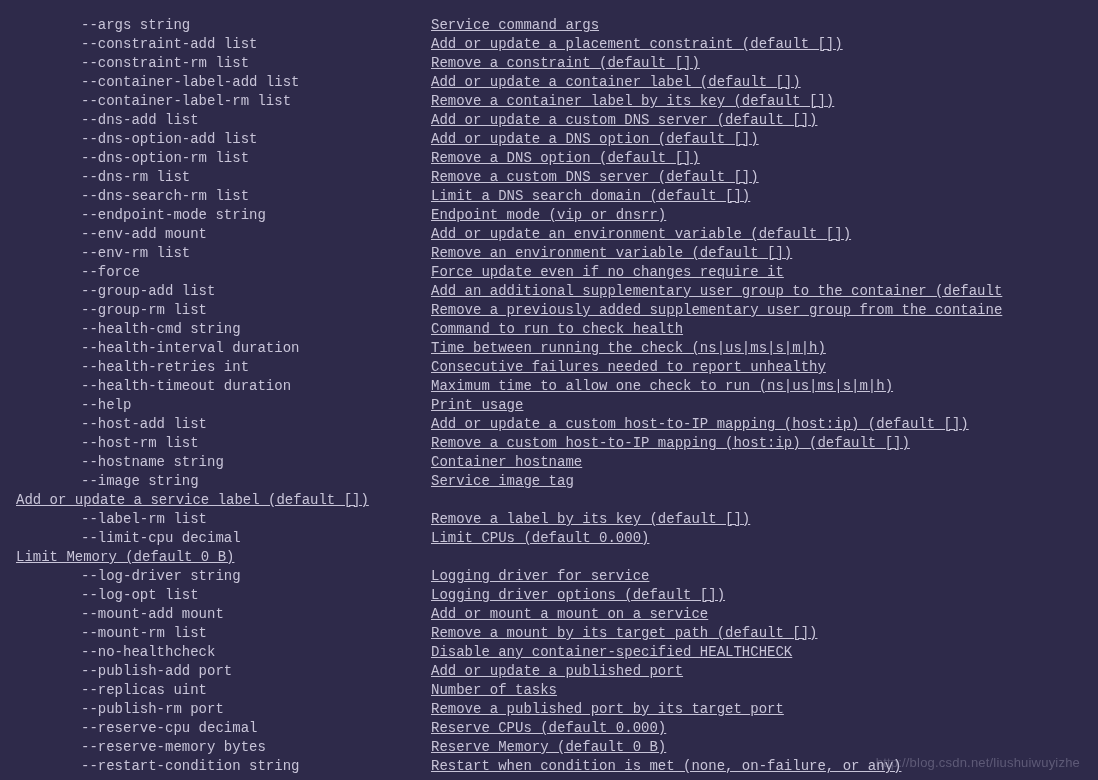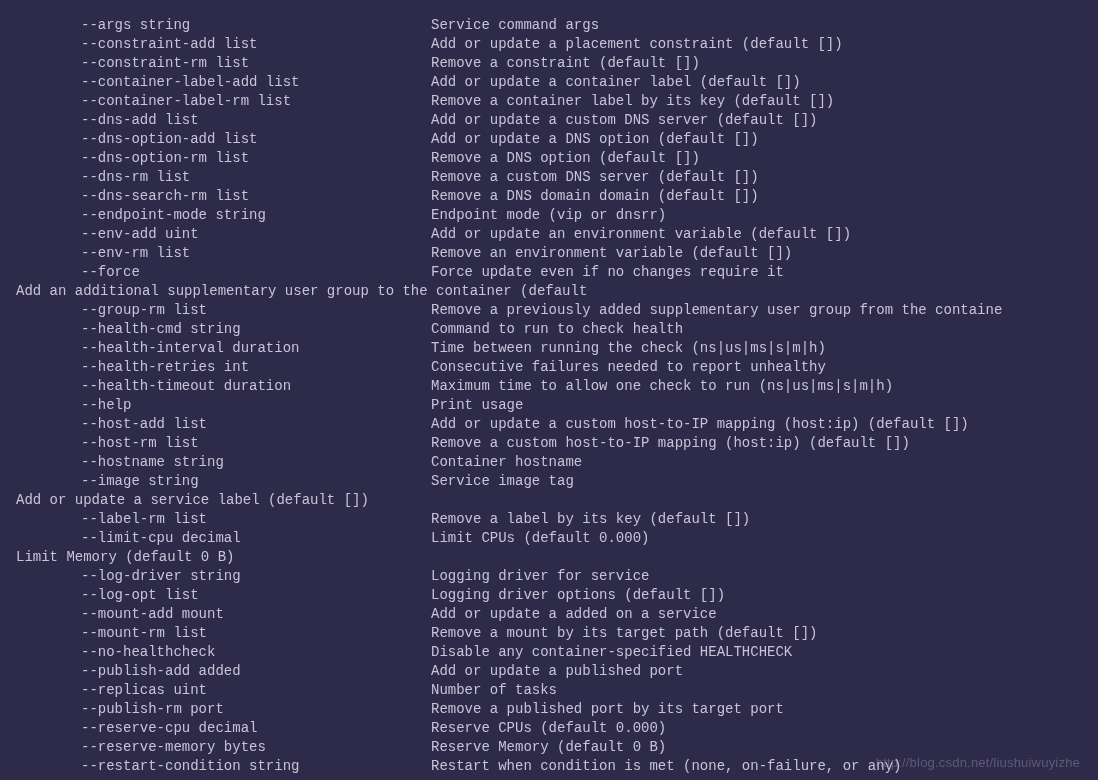--- a/index.html
+++ b/index.html
@@ -26,20 +26,21 @@
       display: flex;
     }
     .flag-col {
       padding-left: 65px;
       width: 415px;
       flex-shrink: 0;
       white-space: pre;
     }
     .desc-col {
       white-space: pre;
+      text-decoration: underline;
     }
     .watermark {
       position: absolute;
       bottom: 8px;
       right: 18px;
       font-family: Liberation Sans, sans-serif;
       font-size: 13px;
       color: rgba(180, 178, 200, 0.35);
       letter-spacing: 0.2px;
       pointer-events: none;
@@ -82,39 +83,40 @@
     <div class="row">
       <div class="flag-col">--dns-option-rm list</div>
       <div class="desc-col">Remove a DNS option (default [])</div>
     </div>
     <div class="row">
       <div class="flag-col">--dns-rm list</div>
       <div class="desc-col">Remove a custom DNS server (default [])</div>
     </div>
     <div class="row">
       <div class="flag-col">--dns-search-rm list</div>
-      <div class="desc-col">Remove a DNS domain domain (default [])</div>
+      <div class="desc-col">Limit a DNS search domain (default [])</div>
     </div>
     <div class="row">
       <div class="flag-col">--endpoint-mode string</div>
       <div class="desc-col">Endpoint mode (vip or dnsrr)</div>
     </div>
     <div class="row">
-      <div class="flag-col">--env-add uint</div>
+      <div class="flag-col">--env-add mount</div>
       <div class="desc-col">Add or update an environment variable (default [])</div>
     </div>
     <div class="row">
       <div class="flag-col">--env-rm list</div>
       <div class="desc-col">Remove an environment variable (default [])</div>
     </div>
     <div class="row">
       <div class="flag-col">--force</div>
       <div class="desc-col">Force update even if no changes require it</div>
     </div>
     <div class="row">
+      <div class="flag-col">--group-add list</div>
       <div class="desc-col">Add an additional supplementary user group to the container (default</div>
     </div>
     <div class="row">
       <div class="flag-col">--group-rm list</div>
       <div class="desc-col">Remove a previously added supplementary user group from the containe</div>
     </div>
     <div class="row">
       <div class="flag-col">--health-cmd string</div>
       <div class="desc-col">Command to run to check health</div>
     </div>
@@ -167,32 +169,32 @@
     <div class="row">
       <div class="flag-col">--log-driver string</div>
       <div class="desc-col">Logging driver for service</div>
     </div>
     <div class="row">
       <div class="flag-col">--log-opt list</div>
       <div class="desc-col">Logging driver options (default [])</div>
     </div>
     <div class="row">
       <div class="flag-col">--mount-add mount</div>
-      <div class="desc-col">Add or update a added on a service</div>
+      <div class="desc-col">Add or mount a mount on a service</div>
     </div>
     <div class="row">
       <div class="flag-col">--mount-rm list</div>
       <div class="desc-col">Remove a mount by its target path (default [])</div>
     </div>
     <div class="row">
       <div class="flag-col">--no-healthcheck</div>
       <div class="desc-col">Disable any container-specified HEALTHCHECK</div>
     </div>
     <div class="row">
-      <div class="flag-col">--publish-add added</div>
+      <div class="flag-col">--publish-add port</div>
       <div class="desc-col">Add or update a published port</div>
     </div>
     <div class="row">
       <div class="flag-col">--replicas uint</div>
       <div class="desc-col">Number of tasks</div>
     </div>
     <div class="row">
       <div class="flag-col">--publish-rm port</div>
       <div class="desc-col">Remove a published port by its target port</div>
     </div>

